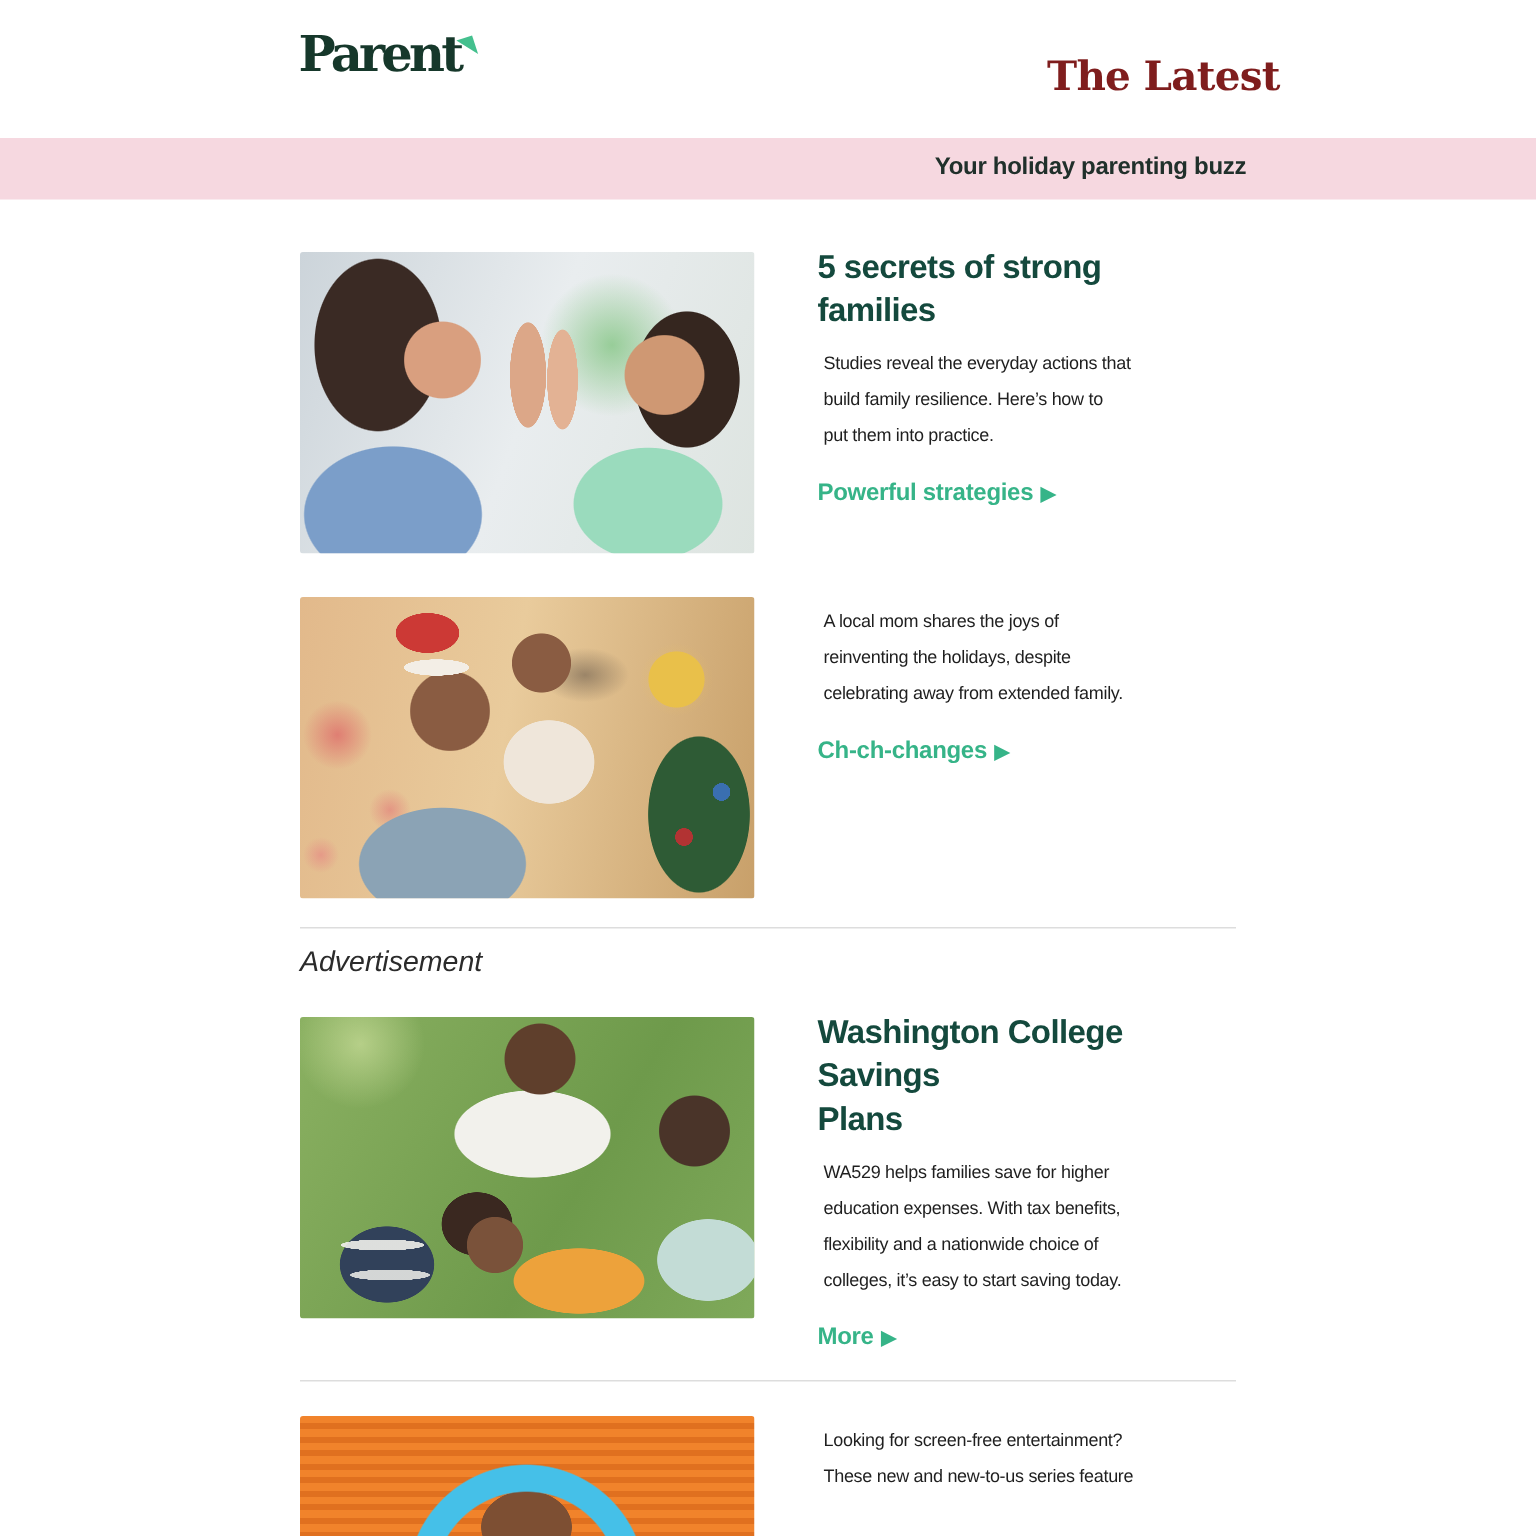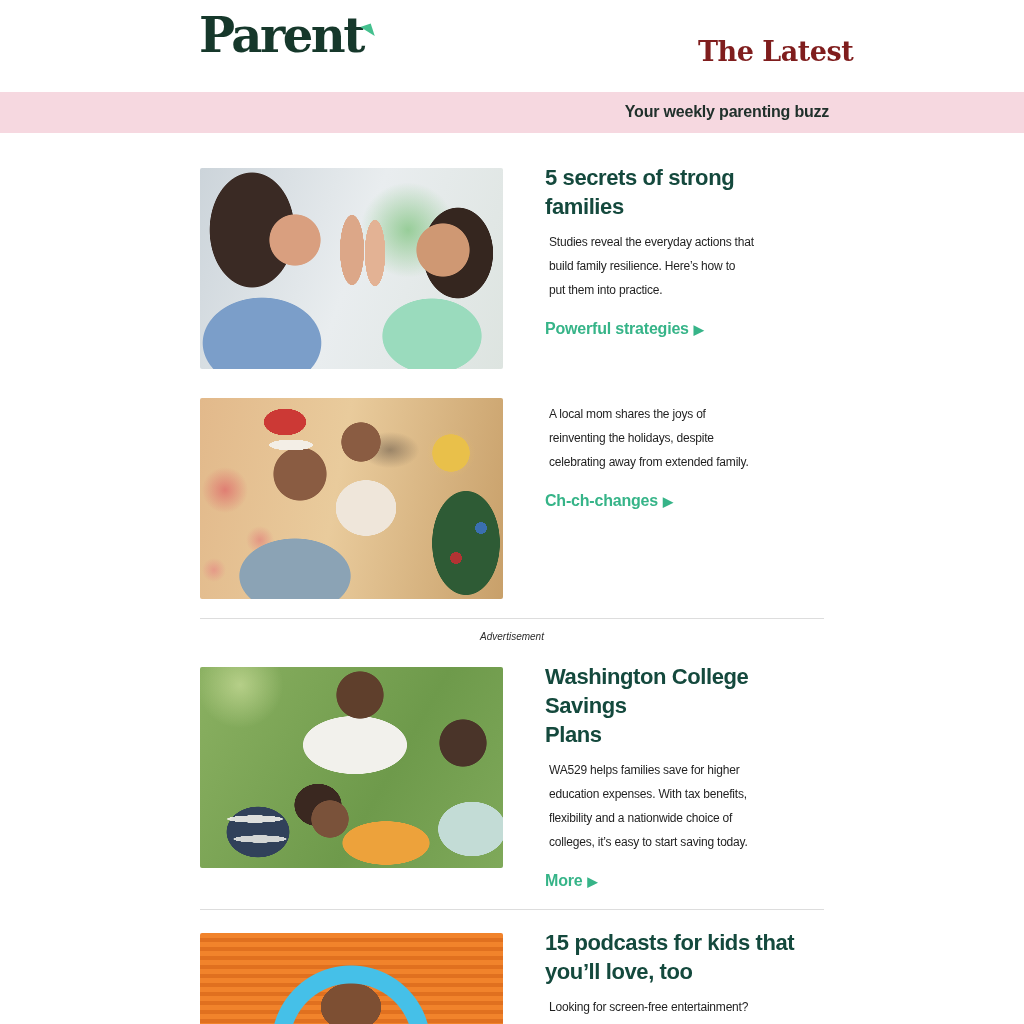--- a/index.html
+++ b/index.html
@@ -8,21 +8,21 @@
     font-family:"Liberation Sans", sans-serif;position:relative;
   }
   
   .band{
     position:absolute;left:0;top:92px;width:1024px;height:41px;
     background:#f6d8e0;z-index:0;
   }
   .logo{
     position:absolute;left:199px;top:12px;z-index:2;cursor:pointer;
     font-family:"DejaVu Serif", serif;font-weight:bold;
-    font-size:48px;line-height:47px;letter-spacing:-2.5px;color:#16382b;
+    font-size:33px;line-height:47px;letter-spacing:-2.5px;color:#16382b;
   }
   .logo .line{display:block;}
   .logo-accent{
     position:absolute;right:-10px;top:13px;width:0;height:0;
     border-left:11px solid transparent;
     border-top:13px solid #44c08e;
     transform:rotate(-18deg);
   }
   .latest{
     position:absolute;left:698px;top:36px;z-index:2;
@@ -55,22 +55,22 @@
   .cta{
     display:inline-block;margin-top:14px;cursor:pointer;text-decoration:none;
     font-size:16px;font-weight:bold;color:#36b488;letter-spacing:-0.2px;
   }
   .cta .arrow{font-size:13px;margin-left:5px;}
   .divider{
     border:none;border-top:1px solid #dddddd;height:0;
     margin:19px 0 0 0;
   }
   .ad-label{
-    margin-top:12px;text-align:center;font-style:italic;
-    font-size:10px;color:#2b2b2b;
+    margin-top:12px;font-style:italic;
+    font-size:19px;color:#2b2b2b;
   }
   .mt-ad{margin-top:25px;}
   .mt-last{margin-top:23px;}
   
   .thumb-highfive{
     background:
       radial-gradient(circle 26px at 95px 72px, #d99f7f 97%, transparent 100%),
       radial-gradient(ellipse 70px 95px at 52px 62px, #3a2a24 60%, transparent 61%),
       radial-gradient(ellipse 20px 58px at 152px 82px, #dca788 60%, transparent 61%),
       radial-gradient(ellipse 17px 55px at 175px 85px, #e3b294 60%, transparent 61%),
@@ -129,21 +129,21 @@
 <body>
 
 <div class="band"></div>
 
 <div class="logo">
   <span class="line">Parent</span>
   <span class="logo-accent"></span>
 </div>
 
 <div class="latest">The Latest</div>
-<div class="tagline">Your weekly parenting buzz</div>
+<div class="tagline">Your holiday parenting buzz</div>
 
 <main>
 
   <section class="row">
     <div class="thumb thumb-highfive"></div>
     <div class="text">
       <h2 class="title">5 secrets of strong
 families</h2>
       <p class="body">Studies reveal the everyday actions that
 build family resilience. Here’s how to
@@ -176,20 +176,18 @@
 colleges, it’s easy to start saving today.</p>
       <a class="cta"><span>More</span><span class="arrow">▶</span></a>
     </div>
   </section>
 
   <hr class="divider">
 
   <section class="row mt-last">
     <div class="thumb thumb-podcast"></div>
     <div class="text">
-      <h2 class="title">15 podcasts for kids that
-you’ll love, too</h2>
       <p class="body">Looking for screen-free entertainment?
 These new and new-to-us series feature</p>
     </div>
   </section>
 
 </main>
 
 </body></html>

